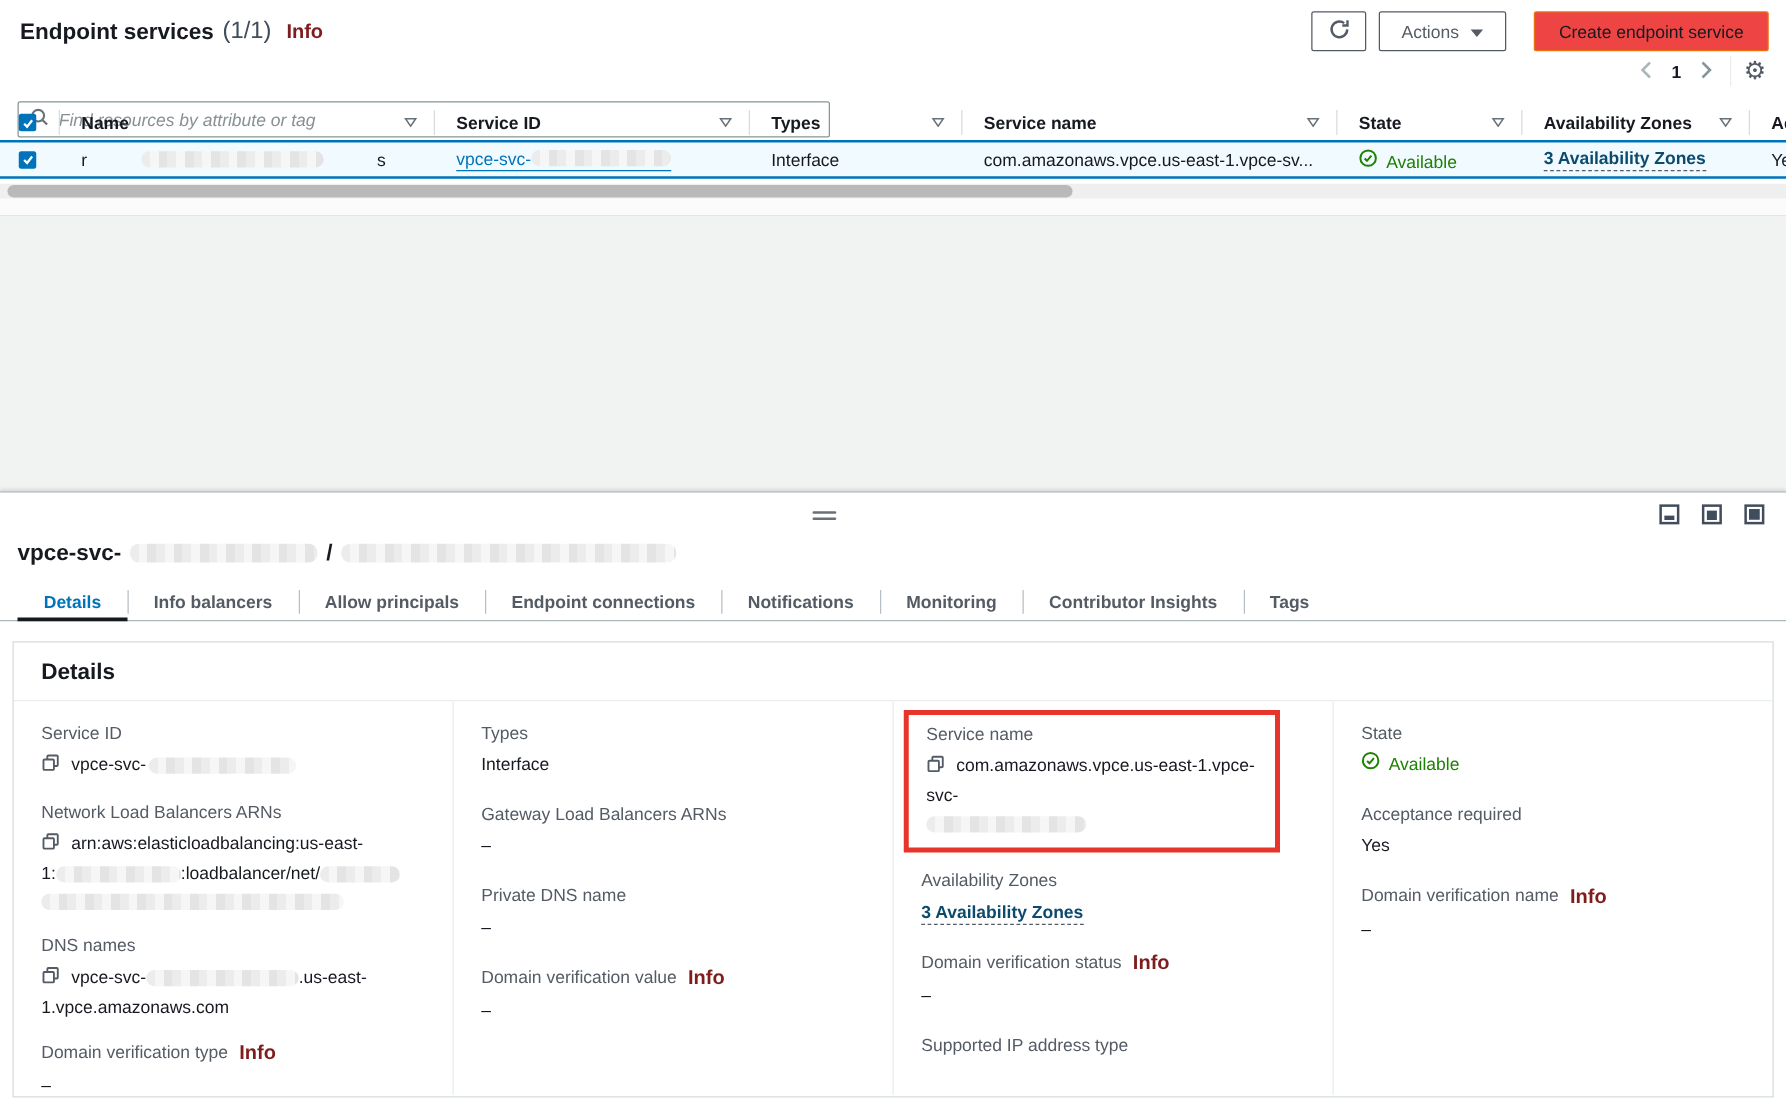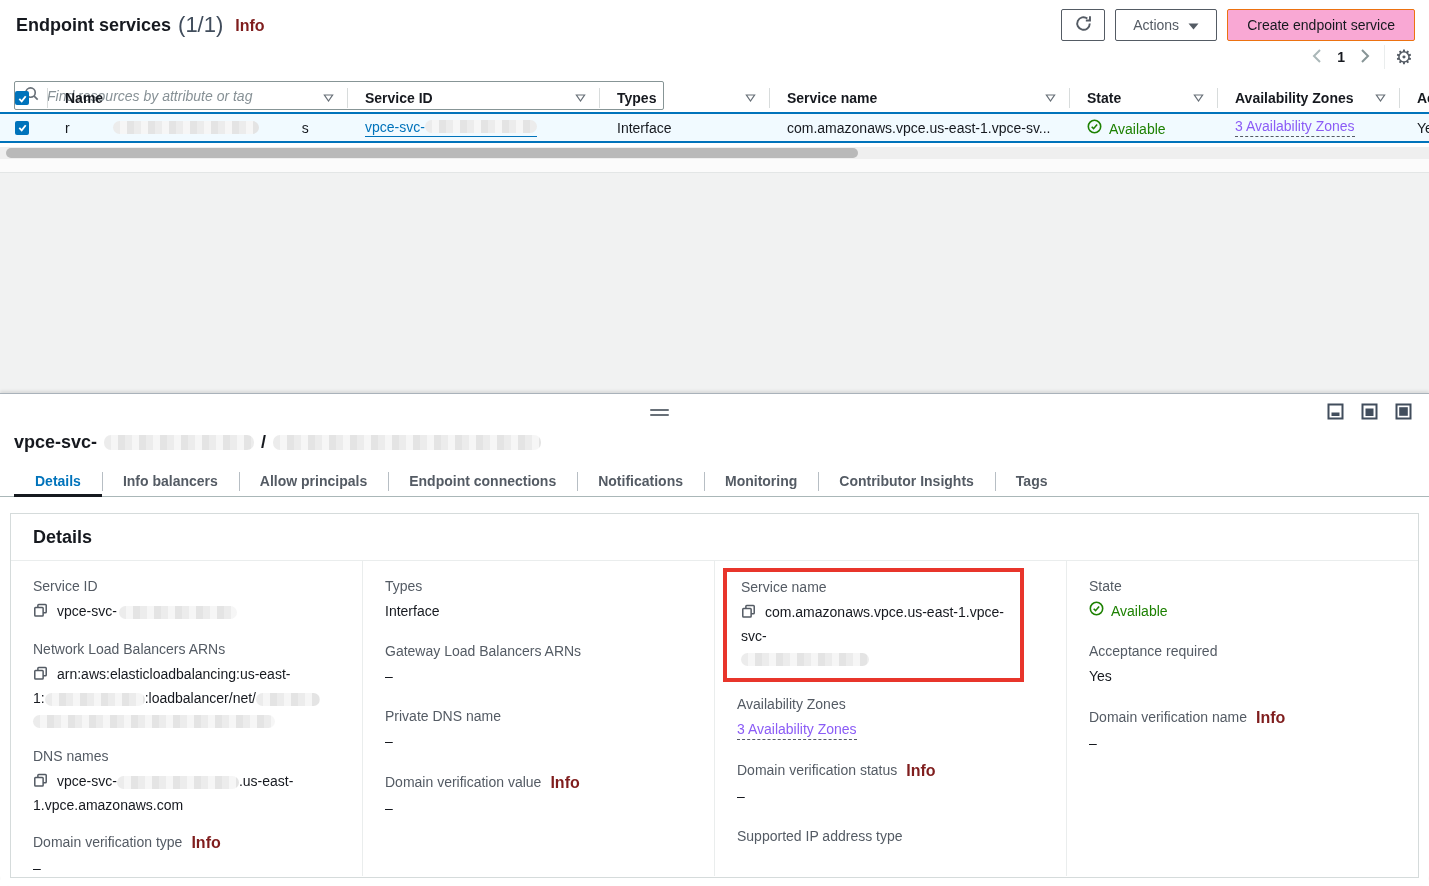--- a/index.html
+++ b/index.html
@@ -3,27 +3,27 @@
 <meta charset="utf-8">
 <style>
   * { margin:0; padding:0; box-sizing:border-box; }
   html,body { width:1429px; height:886px; }
   body { font-family:"Liberation Sans", sans-serif; background:#fff; overflow:hidden; }
   #app { position:relative; width:1429px; height:886px; overflow:hidden; background:#fff;border-radius:10px; }
 
   
   .list-header { position:absolute; top:8px; left:16px; right:14px; height:34px; display:flex; align-items:center; }
   .page-title { font-size:18px; font-weight:bold; color:#16191f; }
-  .page-count { font-size:22px; font-weight:normal; color:#414d5c; margin-left:7px; }
+  .page-count { font-size:19px; font-weight:normal; color:#414d5c; margin-left:7px; }
   .info-link { font-size:16px; font-weight:bold; color:#7f1d1d; margin-left:12px; position:relative; top:1px; cursor:pointer; }
   .hspacer { flex:1; }
   .btn { height:32px; border:1px solid #545b64; border-radius:2px; background:#fff; color:#545b64; font-weight:normal; font-size:14px; display:flex; align-items:center; justify-content:center; cursor:pointer; }
   .btn-refresh { width:44px; margin-right:10px; }
   .btn-actions { padding:0 17px; margin-right:10px; gap:9px; }
-  .btn-primary { background:#f9a8d4; border-color:#ec7211; color:#16191f; padding:0 19px; }
+  .btn-primary { background:#ef4444; border-color:#ec7211; color:#16191f; padding:0 19px;margin-left:12px; }
 
   
   .search-box { position:absolute; top:43px; left:14px; width:650px; height:29px; border:1px solid #879596; border-radius:2px; background:#fff; display:flex; align-items:center; padding:0 9px; cursor:text;margin-top:38px; }
   .search-ph { font-style:italic; color:#879196; font-size:14px; margin-left:8px; }
   .top-pager { position:absolute; top:45px; right:16px; display:flex; align-items:center; }
   .pg-btn { background:none; border:none; cursor:pointer; display:flex; align-items:center; padding:0 6px; }
   .pg-num { font-size:14px; font-weight:bold; color:#16191f; padding:0 10px; cursor:pointer; }
   .pg-divider { width:1px; height:24px; background:#eaeded; margin:0 10px 0 8px; }
   .gear { font-size:20px; color:#545b64; cursor:pointer; line-height:1; }
 
@@ -40,21 +40,21 @@
   .col-sname { width:300px; flex:none; }
   .col-state { width:148px; flex:none; }
   .col-az { width:182px; flex:none; }
   .col-acc { width:220px; flex:none; }
   .sort-ic { margin-left:10px; display:flex; }
   .trow { display:flex; height:31px; align-items:center; background:#f1faff; border-top:2px solid #0073bb; border-bottom:2px solid #0073bb; font-size:14px; color:#16191f; }
   .td { height:100%; display:flex; align-items:center; padding:0 14px 0 17px; white-space:nowrap; overflow:hidden; }
   .cb { width:14px; height:14px; border-radius:2px; background:#0073bb; margin-left:15px; display:flex; align-items:center; justify-content:center; cursor:pointer; flex:none; }
   .svc-link { display:inline-flex; align-items:center; color:#0073bb; border-bottom:1px solid #0073bb; padding-bottom:1px; cursor:pointer; }
   .status-green { display:inline-flex; align-items:flex-end; gap:7px; color:#1d8102; }
-  .dashed-link { border-bottom:1px dashed #545b64; padding-bottom:2px; cursor:pointer; color:#8b5cf6; }
+  .dashed-link { border-bottom:1px dashed #545b64; padding-bottom:2px; cursor:pointer; color:#0c4a6e;font-weight:bold; }
 
   
   .redact { display:inline-block; height:13px; border-radius:7px; vertical-align:middle;
             background:repeating-linear-gradient(90deg,#ececec 0 7px,#f6f6f6 7px 14px,#e4e4e4 14px 21px); }
   .redact-lg { height:15px; }
 
   
   .hscroll { position:absolute; top:147px; left:0; right:0; height:12px; background:#efefef; }
   .hscroll-thumb { position:absolute; left:6px; top:1px; width:852px; height:10px; border-radius:5px; background:#b9b9b9; cursor:grab; }
   .card-bottom { position:absolute; top:159px; left:0; right:0; height:14px; background:#fbfbfb; border-bottom:1px solid #e3e6e6; }

